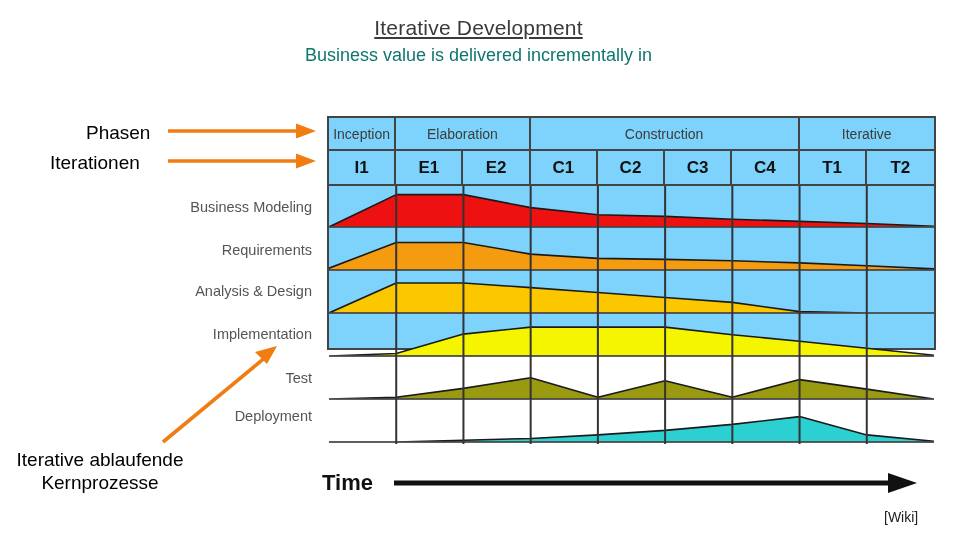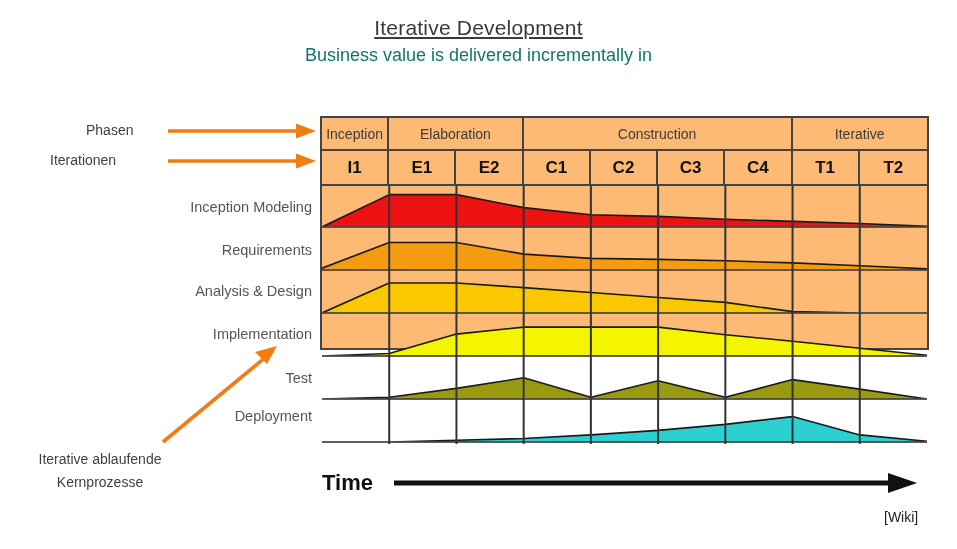--- a/index.html
+++ b/index.html
@@ -36,22 +36,22 @@
     font-size: 18px;
     color: #0f766e;
     line-height: 23px;
     margin-top: 4px;
   }
   #chart-subtitle .sub-line { display: block; }
 
   
   .annot-text {
     position: absolute;
-    font-size: 14px;
-    color: #404040;
+    font-size: 19px;
+    color: #000000;
     white-space: nowrap;
   }
   #annot-phasen { left: 86px; top: 122px; }
   #annot-iterationen { left: 50px; top: 152px; }
   #annot-kernprozesse {
     left: 2px;
     top: 448px;
     width: 196px;
     text-align: center;
     white-space: normal;
@@ -61,26 +61,26 @@
 
   .annot-svg {
     position: absolute;
     overflow: visible;
     pointer-events: none;
   }
 
   
   #chart-frame {
     position: absolute;
-    left: 320px;
+    left: 327px;
     top: 116px;
     width: 609px;
     height: 234px;
     border: 2px solid #444444;
-    background: #fdba74;
+    background: #7dd3fc;
     box-sizing: border-box;
   }
 
   
   #phase-row, #iteration-row {
     position: absolute;
     left: 0;
     width: 100%;
     display: flex;
     box-sizing: border-box;
@@ -210,21 +210,21 @@
   <span class="k-line">Iterative ablaufende</span>
   <span class="k-line">Kernprozesse</span>
 </div>
 
 <svg class="annot-svg" id="arrow-kernprozesse" style="left:155px; top:340px;" width="130" height="110" viewBox="0 0 130 110">
   <line x1="8" y1="102" x2="112" y2="16" stroke="#F07C12" stroke-width="3.6"></line>
   <polygon points="122,6 100,12 112,24" fill="#F07C12"></polygon>
 </svg>
 
 <div id="discipline-labels">
-  <div class="disc-label" style="top:83px;">Inception Modeling</div>
+  <div class="disc-label" style="top:83px;">Business Modeling</div>
   <div class="disc-label" style="top:126px;">Requirements</div>
   <div class="disc-label" style="top:167px;">Analysis &amp; Design</div>
   <div class="disc-label" style="top:210px;">Implementation</div>
   <div class="disc-label" style="top:254px;">Test</div>
   <div class="disc-label" style="top:292px;">Deployment</div>
 </div>
 
 <div id="chart-frame">
   <div id="phase-row">
       <div class="phase-cell" style="width: 67.2222px;">Inception</div>

